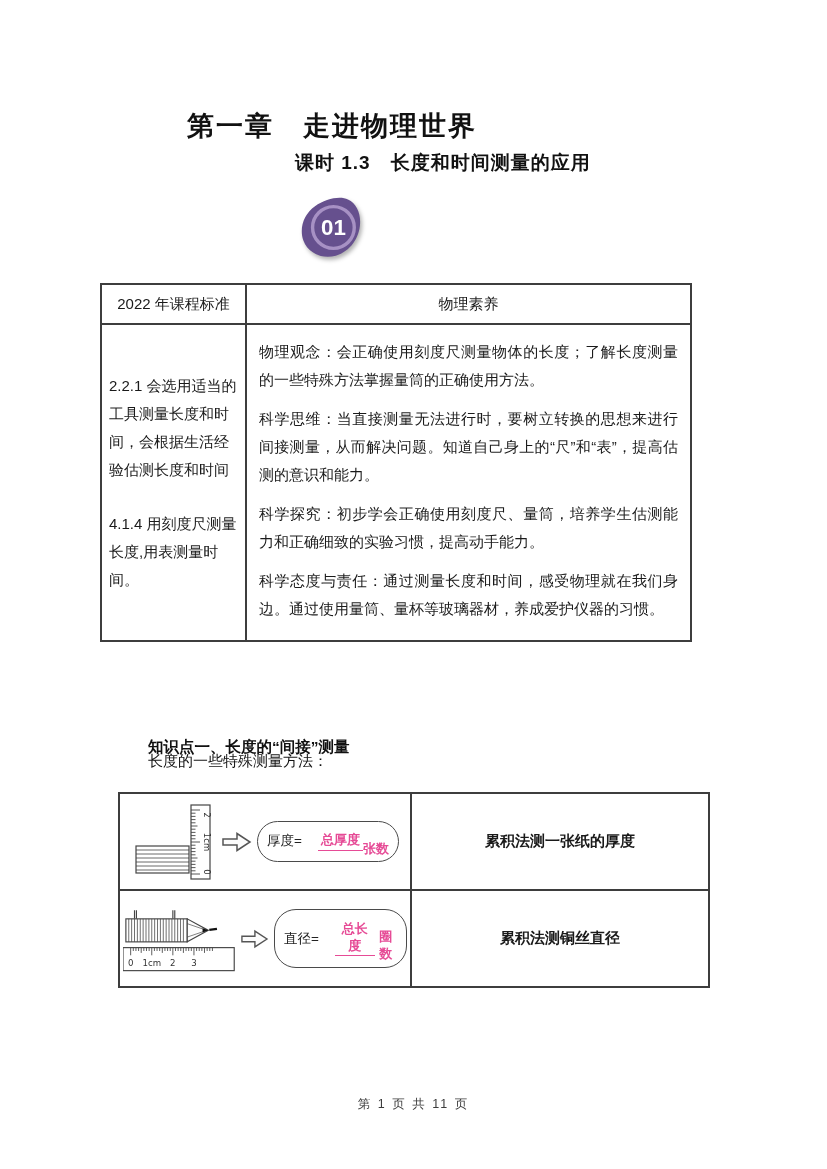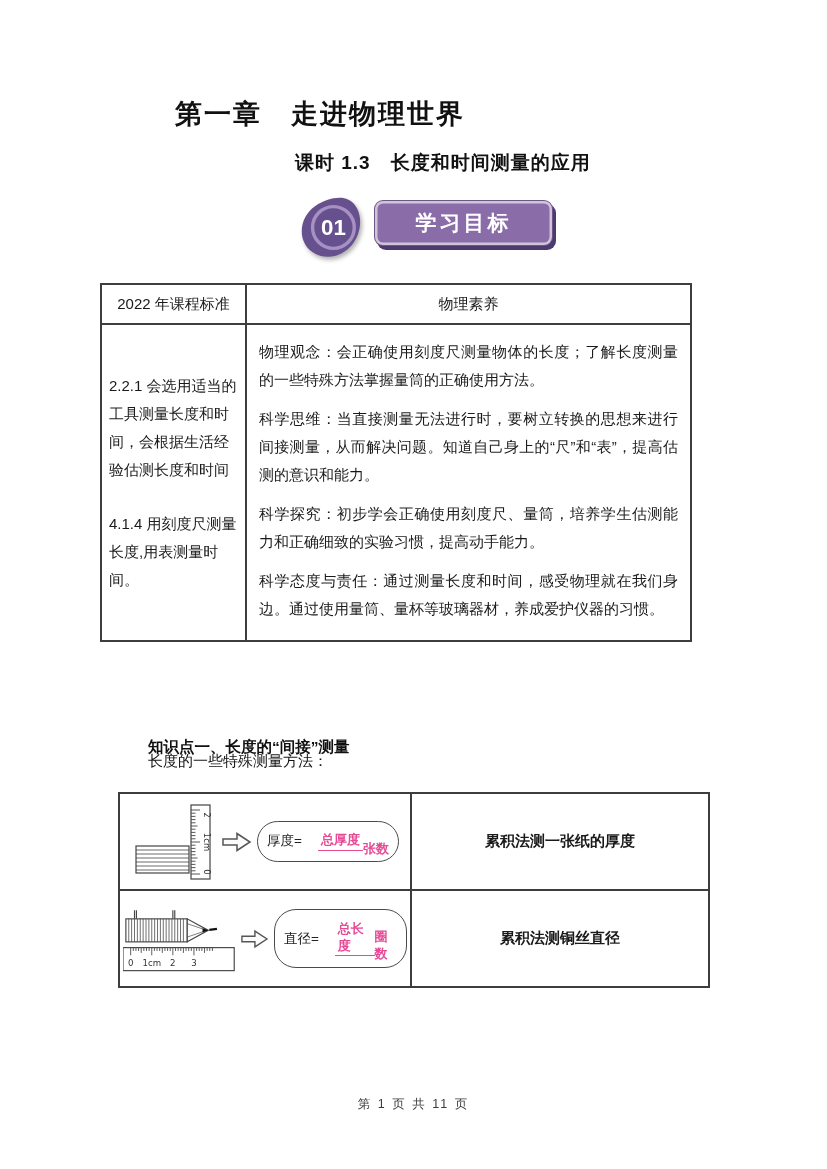--- a/index.html
+++ b/index.html
@@ -1,21 +1,21 @@
 <!DOCTYPE html>
 <html style="--accent-purple: #8a6da8; --accent-purple-dark: #66508e; --accent-purple-light: #a791c4; --accent-purple-shadow: #4e3b6d; --accent-blue: #2f79bc; --accent-blue-dark: #2264a8; --accent-blue-light: #6fa6d8; --accent-blue-shadow: #174a7c; --formula-pink: #e64b96; --table-border: #3d3d3d;"><head>
 <meta charset="utf-8">
 <style>
   html,body{margin:0;padding:0;background:#ffffff;}
   body{width:827px;height:1169px;position:relative;overflow:hidden;
        font-family:"Liberation Sans",sans-serif;color:#1a1a1a;}
   .page{position:absolute;inset:0;}
 
   
-  .chapter-title{position:absolute;left:175px;top:96px;margin:0;
+  .chapter-title{position:absolute;left:175px;top:96px;margin:12px;
     font-family:Liberation Serif, serif;font-size:27px;font-weight:bold;letter-spacing:2px;color:#111;}
   .lesson-title{position:absolute;left:295px;top:150px;margin:0;
     font-size:19px;font-weight:bold;letter-spacing:1px;color:#111;}
 
   
   .section-header{position:absolute;left:299px;width:260px;height:70px;}
   .sec1{top:195px;}
   .sec2{top:629px;}
   .blob{position:absolute;left:0;top:0;filter:drop-shadow(2px 3px 2px rgba(0,0,0,.30));}
   .blob-num{font-size:23px;font-weight:bold;fill:#fff;font-family:"Liberation Sans",sans-serif;}
@@ -46,21 +46,21 @@
 
   
   .methods-table{position:absolute;left:118px;top:792px;width:592px;}
   .methods-table td{border:2px solid var(--table-border);height:89px;}
   .figure-cell{vertical-align:middle;padding:3px;}
   .figure-wrap{display:flex;align-items:center;justify-content:center;gap:5px;}
   .desc-cell{vertical-align:middle;text-align:center;font-size:15px;font-weight:bold;}
 
   
   .formula{border:1.6px solid #4a4a4a;border-radius:22px;padding:4px 9px;background:#fff;
-    display:flex;align-items:center;gap:16px;}
+    display:flex;align-items:center;gap:16px;text-align:center;}
   .f-label{font-size:13.5px;color:#222;white-space:nowrap;}
   .frac{display:inline-flex;flex-direction:row;align-items:center;
     color:var(--formula-pink);font-size:13px;font-weight:bold;line-height:1.3;}
   .frac .num{border-bottom:1.6px solid var(--formula-pink);padding:0 3px 1px 3px;}
   .frac .den{padding-top:1px;margin-top:14px;}
 
   svg text{font-family:"DejaVu Sans",sans-serif;}
   .fig-line{stroke:#444;fill:none;}
 
   
@@ -74,23 +74,20 @@
 
   <h1 class="chapter-title">第一章　走进物理世界</h1>
   <h2 class="lesson-title">课时 1.3　长度和时间测量的应用</h2>
 
   <div class="section-header sec1">
     <svg class="blob" width="64" height="66" viewBox="0 0 66 68">
       <path d="M50.5,4.5 C59,8.5 63.5,18 63,29 C62.5,44 53,58 38,62.5 C24,66.5 9,60 4.5,47 C0,34 5,19.5 16.5,11.5 C27,4 42,0.5 50.5,4.5 Z" style="fill:var(--accent-purple-dark)"></path>
       <circle cx="35.5" cy="33.5" r="21.5" style="fill:var(--accent-purple-dark);stroke:var(--accent-purple-light);stroke-width:3.5"></circle>
       <text class="blob-num" x="35.5" y="41.5" text-anchor="middle">01</text>
     </svg>
-    <div class="pill purple-pill">
-      <span>学习目标</span>
-    </div>
   </div>
 
   <table class="standards-table">
     <colgroup>
         <col style="width:145px">
         <col>
       </colgroup>
     <thead>
       <tr>
         <th>2022 年课程标准</th>

